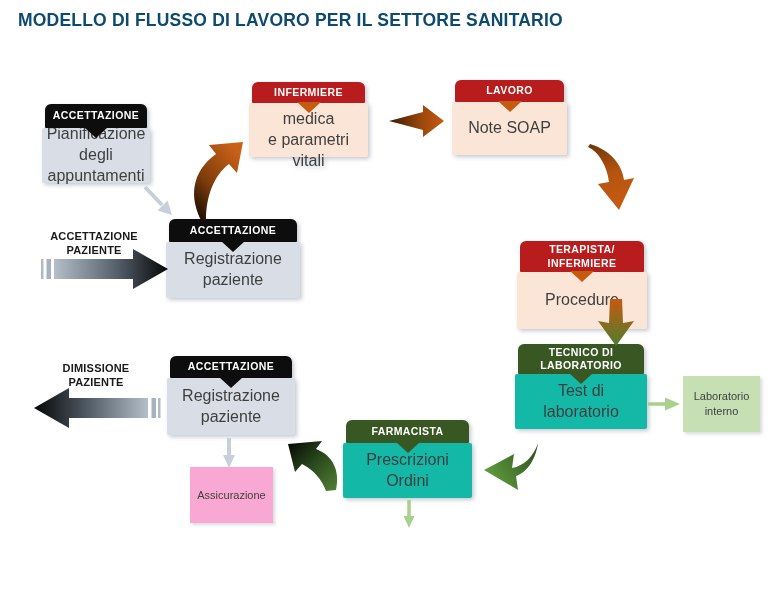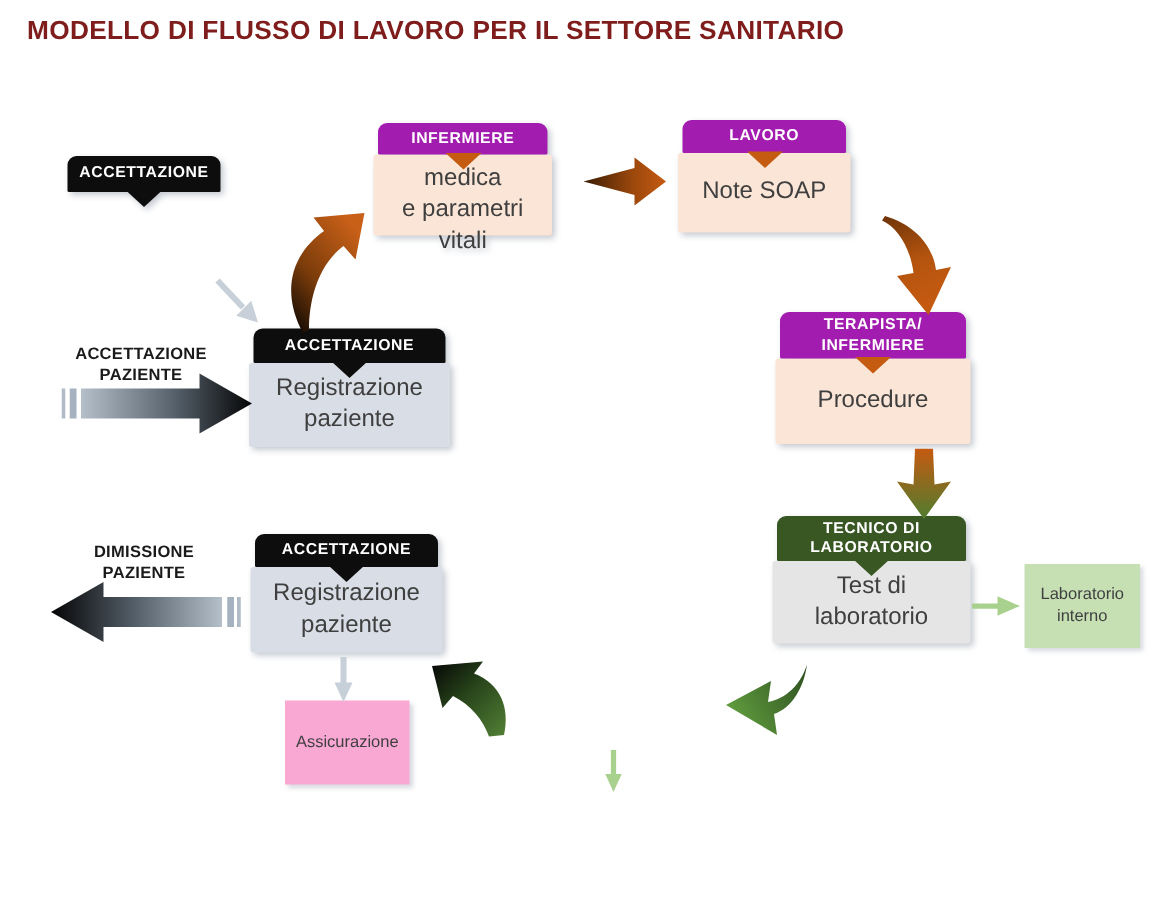--- a/index.html
+++ b/index.html
@@ -2,21 +2,21 @@
 <html><head>
 <meta charset="utf-8">
 <style>
   html,body{margin:0;padding:0;background:#fff;}
   .canvas{
     position:relative;width:775px;height:610px;background:#ffffff;overflow:hidden;
     font-family:"Liberation Sans",sans-serif;
   }
   .page-title{
     position:absolute;left:18px;top:10px;
-    font-size:17.5px;font-weight:700;color:#7f1d1d;letter-spacing:0.2px;
+    font-size:17.5px;font-weight:700;color:#0c4a6e;letter-spacing:0.2px;
     white-space:nowrap;
   }
   
   .node{position:absolute;filter:drop-shadow(2px 2px 2px rgba(125,135,150,0.45));}
   .node-header{
     position:relative;margin:0 3px;border-radius:6px 6px 1px 1px;
     color:#fff;font-size:10.5px;font-weight:700;letter-spacing:0.4px;
     display:flex;align-items:center;justify-content:center;text-align:center;
     line-height:1.25;white-space:pre-line;z-index:2;padding:1px 2px;box-sizing:border-box;
   }
@@ -27,26 +27,26 @@
   }
   .node-body{
     position:relative;border-radius:2px;
     display:flex;align-items:center;justify-content:center;text-align:center;
     font-size:16px;color:#3f3f3f;line-height:1.3;padding:4px 10px;box-sizing:border-box;
     white-space:pre-line;z-index:1;
   }
   .theme-black .node-header{background:#0d0d0d;}
   .theme-black .notch{border-top-color:#0d0d0d;}
   .theme-black .node-body{background:#d9dee6;}
-  .theme-orange .node-header{background:#a21caf;}
+  .theme-orange .node-header{background:#b91c1c;}
   .theme-orange .notch{border-top-color:#c55a11;}
   .theme-orange .node-body{background:#fbe5d6;}
   .theme-green .node-header{background:#385723;}
   .theme-green .notch{border-top-color:#385723;}
-  .theme-green .node-body{background:#e5e5e5;}
+  .theme-green .node-body{background:#14b8a6;}
   
   .pbox{
     position:absolute;display:flex;align-items:center;justify-content:center;text-align:center;
     font-size:11px;color:#3f3f3f;line-height:1.35;white-space:pre-line;
     box-shadow:2px 2px 3px rgba(140,150,165,0.35);padding:4px;box-sizing:border-box;
   }
   .pbox-green{background:#c6e0b4;}
   .pbox-gray{background:#f9a8d4;}
   
   .flow-label{
@@ -60,41 +60,43 @@
 
 <div class="canvas">
 
   <div class="page-title">MODELLO DI FLUSSO DI LAVORO PER IL SETTORE SANITARIO</div>
 
   <div class="node theme-black" style="left:42px;top:104px;width:108px;">
     <div class="node-header" style="height:24px;">
       <span>ACCETTAZIONE</span>
       <span class="notch"></span>
     </div>
+    <div class="node-body" style="height:55px;">Pianificazione degli
+appuntamenti</div>
   </div>
 
   <div class="node theme-orange" style="left:249px;top:82px;width:119px;">
     <div class="node-header" style="height:21px;">
       <span>INFERMIERE</span>
       <span class="notch"></span>
     </div>
     <div class="node-body" style="height:54px;">Anamnesi medica
 e parametri vitali</div>
   </div>
 
   <div class="node theme-orange" style="left:452px;top:80px;width:115px;">
     <div class="node-header" style="height:22px;">
       <span>LAVORO</span>
       <span class="notch"></span>
     </div>
     <div class="node-body" style="height:53px;">Note SOAP</div>
   </div>
 
   <div class="node theme-orange" style="left:517px;top:208px;width:130px;">
-    <div class="node-header" style="height:31px;">
+    <div class="node-header" style="height:31px;margin-top:33px;">
       <span>TERAPISTA/
 INFERMIERE</span>
       <span class="notch"></span>
     </div>
     <div class="node-body" style="height:57px;">Procedure</div>
   </div>
 
   <div class="node theme-black" style="left:166px;top:219px;width:134px;">
     <div class="node-header" style="height:23px;">
       <span>ACCETTAZIONE</span>
@@ -115,20 +117,28 @@
 
   <div class="node theme-black" style="left:167px;top:356px;width:128px;">
     <div class="node-header" style="height:22px;">
       <span>ACCETTAZIONE</span>
       <span class="notch"></span>
     </div>
     <div class="node-body" style="height:57px;">Registrazione
 paziente</div>
   </div>
 
+  <div class="node theme-green" style="left:343px;top:420px;width:129px;">
+    <div class="node-header" style="height:23px;">
+      <span>FARMACISTA</span>
+      <span class="notch"></span>
+    </div>
+    <div class="node-body" style="height:55px;">Prescrizioni
+Ordini</div>
+  </div>
 
   <div class="pbox pbox-green" style="left:683px;top:376px;width:77px;height:56px;">Laboratorio
 interno</div>
   <div class="pbox pbox-gray" style="left:190px;top:467px;width:83px;height:56px;">Assicurazione</div>
 
   <div class="flow-label" style="left:38px;top:229px;width:112px;">ACCETTAZIONE
 PAZIENTE</div>
   <svg class="conn" style="left:41px;top:247px;" width="128" height="44" viewBox="0 0 128 44">
     <defs>
       <linearGradient id="gsr" x1="0" y1="0" x2="1" y2="0">

